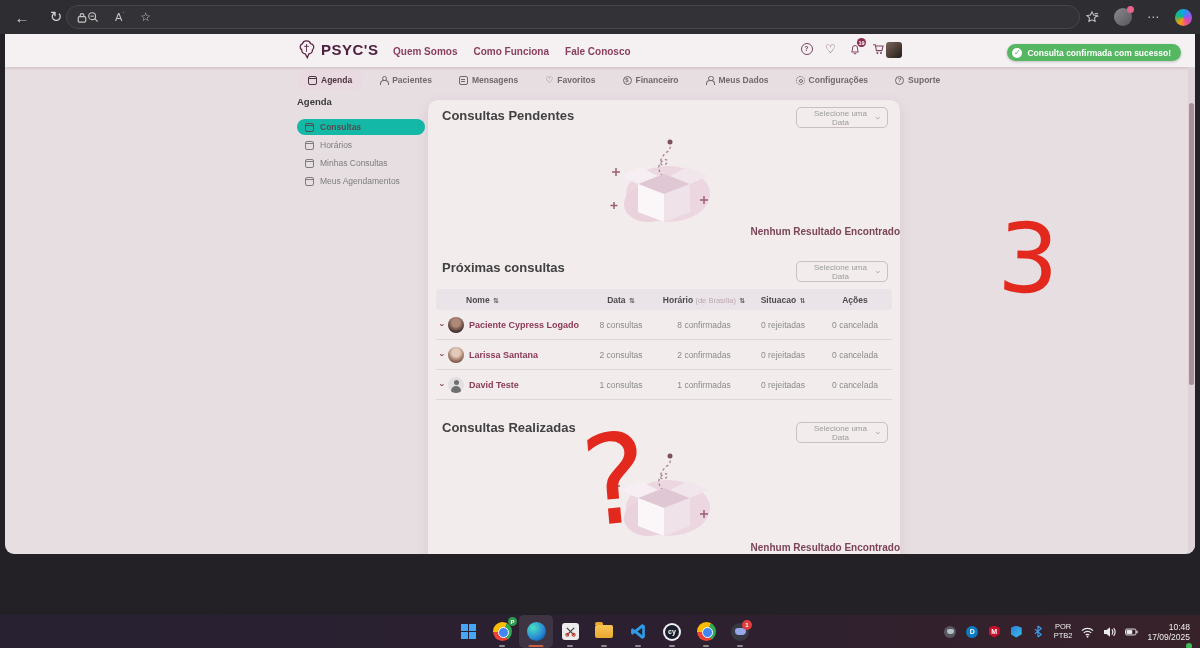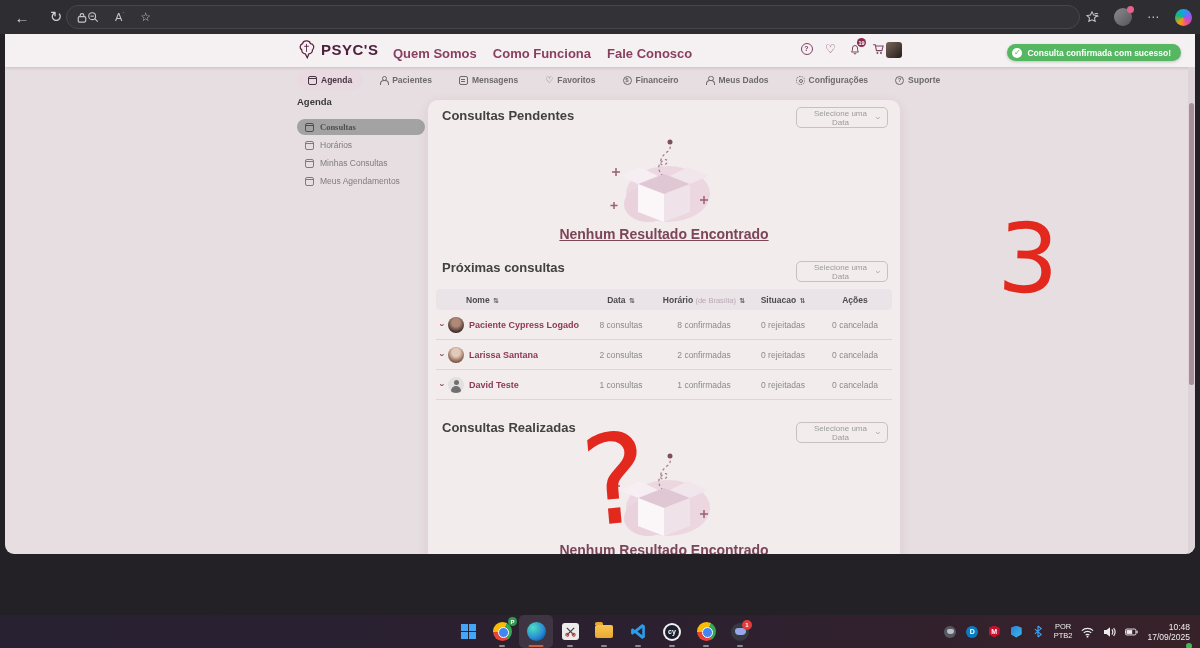--- a/index.html
+++ b/index.html
@@ -17,21 +17,21 @@
   .edge-avatar::after { content:""; position:absolute; right:-2px; top:-2px; width:7px; height:7px; border-radius:50%; background:#e8638a; }
   .copilot { width:17px; height:17px; border-radius:50%; background:conic-gradient(#0ea5e9,#8b5cf6,#ec4899,#f59e0b,#10b981,#0ea5e9); }
 
   
   .page { position:absolute; left:5px; top:34px; width:1190px; height:520px; background:#e7dee2; border-radius:0 0 9px 9px; overflow:hidden; }
 
   .site-header { position:absolute; left:0; top:0; width:100%; height:33px; background:#f5f1f3; box-shadow:0 1px 3px rgba(70,35,50,.18); }
   .logo-wrap { position:absolute; left:292px; top:5px; display:flex; align-items:center; gap:5px; }
   .logo-text { font-size:15px; font-weight:bold; color:#4e2140; letter-spacing:.5px; }
   .main-nav { position:absolute; left:388px; top:12px; display:flex; gap:16px; }
-  .main-nav span { font-size:13px; font-weight:bold; color:#8a3e5e; cursor:pointer; }
+  .main-nav span { font-size:10px; font-weight:bold; color:#8a3e5e; cursor:pointer; }
   .hdr-icons { position:absolute; left:795px; top:8px; display:flex; gap:11px; align-items:center; color:#7c4560; }
   .hicon { position:relative; width:13px; height:13px; display:flex; align-items:center; justify-content:center; cursor:pointer; }
   .help-circ { width:12px; height:12px; border:1px solid #7c4560; border-radius:50%; font-size:7px; font-weight:bold; display:flex; align-items:center; justify-content:center; }
   .heart-glyph { font-size:12px; line-height:12px; }
   .bell-badge { position:absolute; top:-4px; right:-5px; min-width:9px; height:9px; background:#8a2b4e; color:#fff; font-size:5.5px; font-weight:bold; border-radius:5px; display:flex; align-items:center; justify-content:center; padding:0 1px; }
   .hdr-avatar { position:absolute; left:881px; top:8px; width:16px; height:16px; border-radius:3px; background:linear-gradient(135deg,#7a665c,#241c18); cursor:pointer; }
   .toast { position:absolute; right:14px; top:10px; height:17px; background:#56b763; border-radius:9px; display:flex; align-items:center; gap:5px; padding:0 10px 0 5px; box-shadow:0 1px 3px rgba(0,0,0,.2); }
   .toast-check { width:10px; height:10px; background:#fff; border-radius:50%; color:#56b763; font-size:8px; font-weight:bold; display:flex; align-items:center; justify-content:center; }
   .toast-msg { color:#fff; font-size:8.5px; font-weight:bold; }
 
@@ -53,29 +53,29 @@
   .ti-q { border:1px solid currentColor; border-radius:50%; }
   .ti-q::before { content:"?"; position:absolute; left:0; right:0; top:.5px; text-align:center; font-size:6px; }
   .ti-gear { border:1px dotted currentColor; border-radius:50%; }
   .ti-gear::before { content:""; position:absolute; left:2.5px; top:2.5px; width:2px; height:2px; border:1px solid currentColor; border-radius:50%; }
   .glyph-heart { font-size:9px; line-height:9px; }
 
   
   .sidebar { position:absolute; left:292px; top:62px; width:128px; }
   .sb-heading { font-size:9.5px; font-weight:bold; color:#3a3a3a; margin-bottom:12px; }
   .sb-item { display:flex; align-items:center; gap:6px; height:16px; margin-bottom:2px; font-size:8.5px; color:#7d7d7d; padding:0 8px; border-radius:8px; cursor:pointer; }
-  .sb-item.active { background:#a3a3a3; color:#4f4f4f; font-weight:bold;font-family:Liberation Serif, serif; }
+  .sb-item.active { background:#14b8a6; color:#4f4f4f; font-weight:bold; }
 
   
   .card { position:absolute; left:423px; top:66px; width:472px; height:466px; background:#f2eced; border-radius:10px; box-shadow:0 3px 12px rgba(90,50,70,.10); }
   .sec-title { position:absolute; left:14px; font-size:13px; font-weight:bold; color:#414141; }
   .date-btn { position:absolute; right:12px; width:92px; height:21px; border:1px solid #c9bfc4; border-radius:5px; display:flex; align-items:center; justify-content:space-between; padding:0 8px; color:#9b9b9b; font-size:8px; cursor:pointer; background:transparent; }
   .chev-down { display:inline-block; transform:rotate(90deg); font-size:9px; color:#9b9b9b; }
   .empty-illus { position:absolute; left:50%; transform:translateX(-50%); }
-  .empty-text { position:absolute; left:0; width:100%; text-align:center; font-size:14px; font-weight:bold; color:#7c4458;text-decoration:underline; }
+  .empty-text { position:absolute; left:0; width:100%; text-align:right; font-size:10px; font-weight:bold; color:#7c4458; }
 
   
   .tbl { position:absolute; left:8px; top:189px; width:456px; }
   .tbl-head { display:grid; grid-template-columns:146px 78px 88px 70px 74px; background:#eae3e7; border-radius:4px; height:21px; align-items:center; font-size:8.5px; font-weight:bold; color:#4c4c4c; }
   .tbl-head > div { text-align:center; }
   .tbl-head > div:first-child { text-align:left; padding-left:30px; }
   .th-sub { color:#bba9b2; font-weight:normal; font-size:7.5px; }
   .sort { font-size:7px; color:#5c5c5c; margin-left:1px; }
   .tbl-row { display:grid; grid-template-columns:146px 78px 88px 70px 74px; height:30px; align-items:center; border-bottom:1px solid #ded4d9; font-size:8.5px; color:#8b8b8b; }
   .tbl-row > div { text-align:center; }

